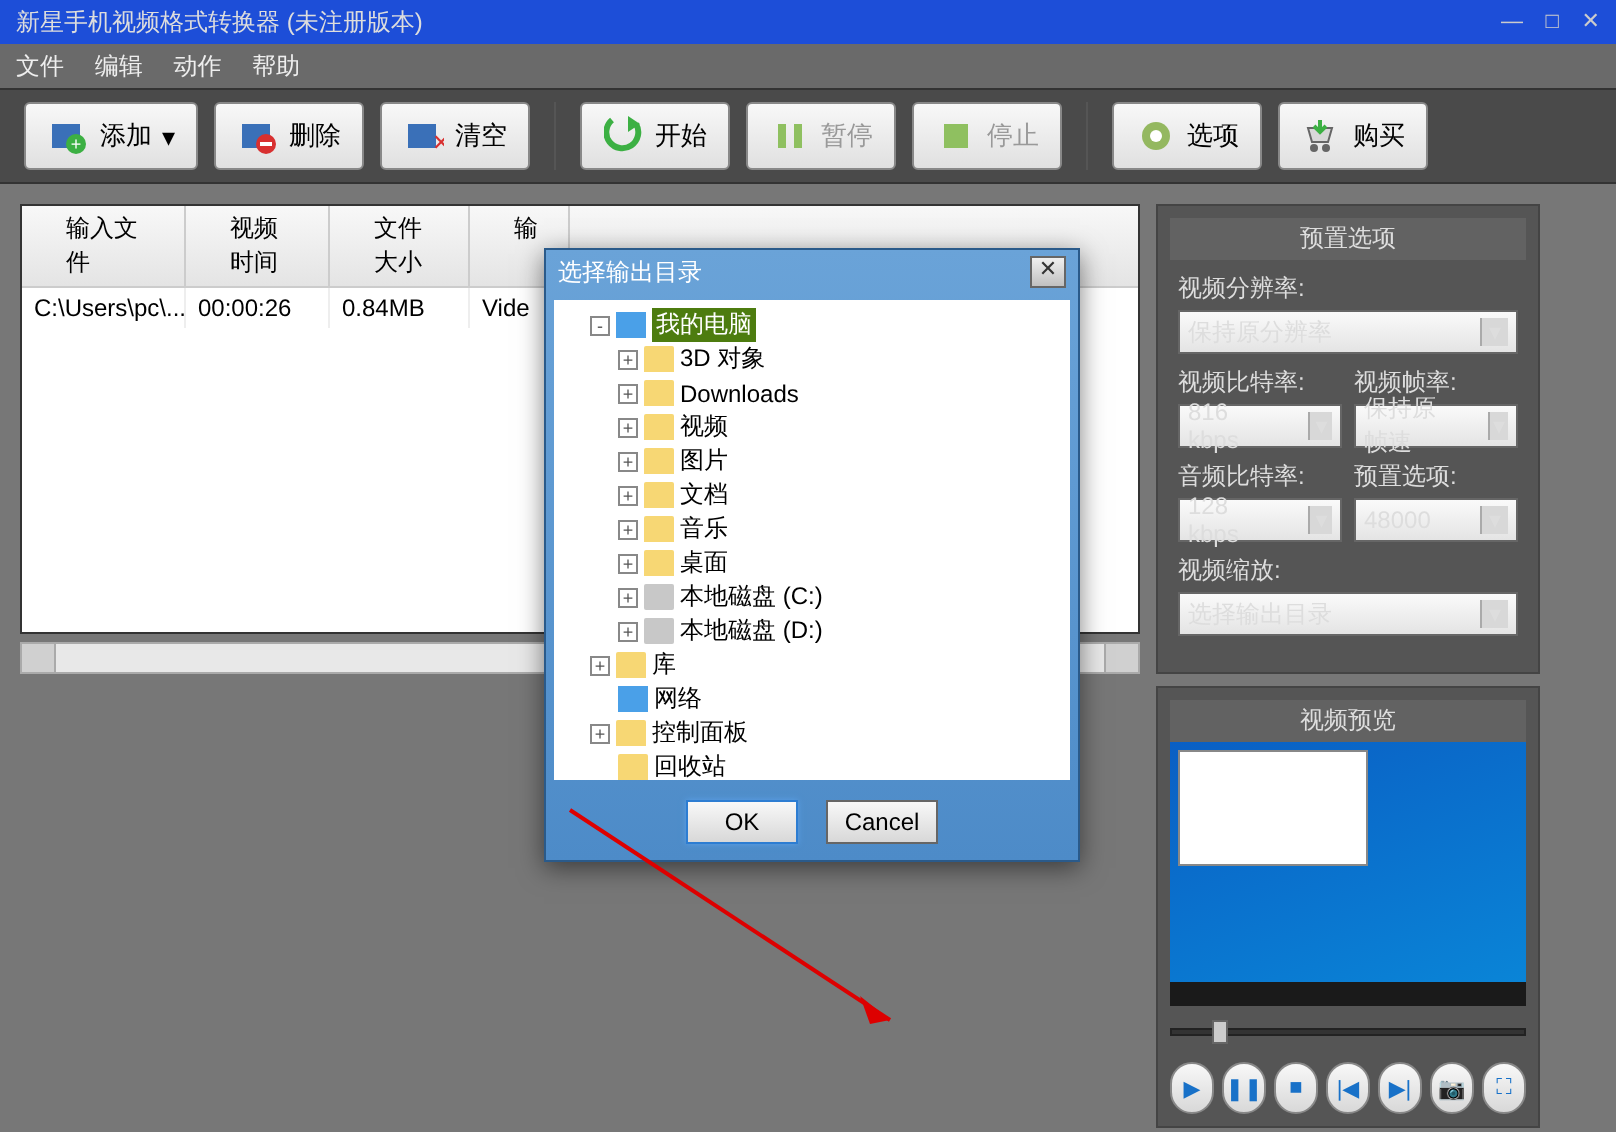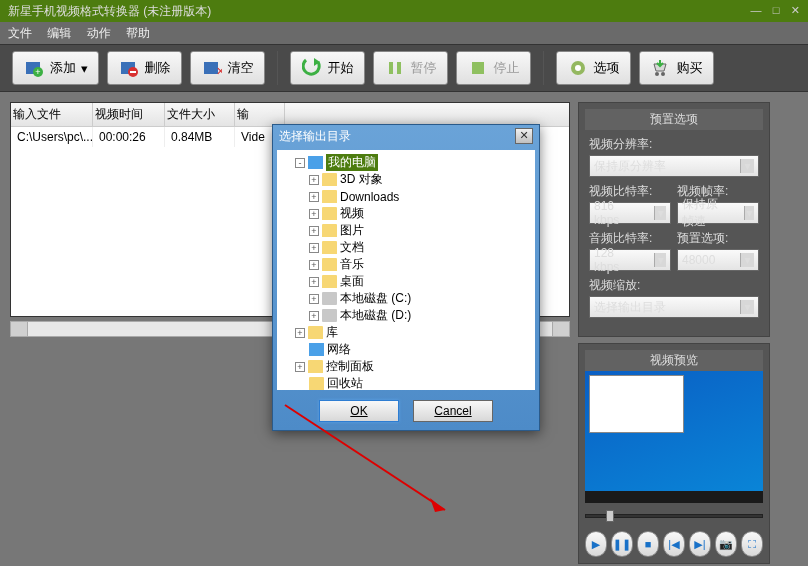--- a/index.html
+++ b/index.html
@@ -1,33 +1,33 @@
 <!DOCTYPE html>
 <html><head>
 <meta charset="utf-8">
 <style>
 * { box-sizing: border-box; margin: 0; padding: 0; font-family: "Microsoft YaHei", sans-serif; }
 body { background: #777; width: 808px; height: 566px; position: relative; overflow: hidden; }
 .window { width: 808px; height: 566px; background: #777; position: relative; }
-.titlebar { height: 22px; background: #4d7c0f; color: #ddd; font-size: 12px; padding: 3px 8px; display: flex; justify-content: space-between; }
+.titlebar { height: 22px; background: #1d4ed8; color: #ddd; font-size: 12px; padding: 3px 8px; display: flex; justify-content: space-between; }
 .titlebar-btns span { margin-left: 8px; color: #ccc; font-size: 11px; }
 .menubar { height: 22px; background: #6a6a6a; color: #eee; font-size: 12px; padding: 3px 8px; }
 .menubar span { margin-right: 12px; }
 .toolbar { height: 48px; background: #4a4a4a; border-top: 1px solid #333; border-bottom: 1px solid #333; display: flex; align-items: center; padding: 0 12px; gap: 8px; }
 .tbtn { background: linear-gradient(#f8f8f8,#e0e0e0); border: 1px solid #888; border-radius: 3px; height: 34px; display: flex; align-items: center; padding: 0 10px; font-size: 13px; gap: 5px; }
 .tbtn .ico { width: 22px; height: 22px; display: flex; align-items: center; justify-content: center; }
 .sep { width: 1px; height: 34px; background: #555; margin: 0 4px; }
 .mainrow { display: flex; padding: 10px; gap: 8px; }
 .leftcol { width: 560px; }
 .rightcol { width: 192px; }
 .panel { background: #555; border: 1px solid #444; padding: 6px; }
 .panel-title { text-align: center; color: #ddd; font-size: 12px; background: #626262; padding: 2px 0; }
 .filelist { background: #fff; border: 1px solid #333; height: 215px; }
 .filehdr { display: flex; background: linear-gradient(#f8f8f8,#e4e4e4); border-bottom: 1px solid #ccc; font-size: 12px; }
-.filehdr div { border-right: 1px solid #ccc; padding: 3px 2px; }
+.filehdr div { border-right: 1px solid #ccc; padding: 3px 22px; }
 .filerow { display: flex; font-size: 12px; }
 .filerow div { padding: 3px 6px; border-right: 1px solid #eee; }
 .c1 { width: 82px; } .c2 { width: 72px; } .c3 { width: 70px; } .c4 { width: 50px; }
 .scroll-h { height: 16px; background: #e8e8e8; border: 1px solid #aaa; margin-top: 4px; position: relative; }
 .scroll-h::before { content: ""; position: absolute; left: 0; top: 0; width: 16px; height: 14px; background: #d0d0d0; border-right: 1px solid #aaa; }
 .scroll-h::after { content: ""; position: absolute; right: 0; top: 0; width: 16px; height: 14px; background: #d0d0d0; border-left: 1px solid #aaa; }
 .setgrid { padding: 6px 4px; color: #ddd; font-size: 12px; }
 .setrow { margin-bottom: 6px; }
 .setlabel { margin-bottom: 2px; }
 .selbox { background: linear-gradient(#fafafa,#e4e4e4); border: 1px solid #666; height: 22px; font-size: 12px; padding: 2px 4px; display: flex; justify-content: space-between; align-items: center; gap: 21px; }
@@ -48,21 +48,21 @@
 .tree { background: #fff; margin: 2px 4px; height: 240px; padding: 4px; font-size: 12px; overflow: hidden; }
 .tnode { display: flex; align-items: center; height: 17px; gap: 3px; }
 .tnode .exp { width: 10px; height: 10px; border: 1px solid #888; font-size: 9px; line-height: 8px; text-align: center; color: #555; }
 .tnode .ico { width: 15px; height: 13px; } .tnode.d1 { padding-left: 14px; } .tnode.d2 { padding-left: 28px; }
 .tnode .lbl { white-space: nowrap; }
 .tnode.sel .lbl { background: #4d7c0f; color: #fff; padding: 0 2px; }
 .ifolder { background: #f7d774; border-radius: 1px 1px 0 0; }
 .idrive { background: #c8c8c8; border-radius: 1px; }
 .ipc { background: #4aa0e8; }
 .dlgbtns { display: flex; justify-content: center; gap: 14px; padding: 8px; }
-.dbtn { width: 80px; height: 22px; background: linear-gradient(#f8f8f8,#d8d8d8); border: 1px solid #666; font-size: 12px; text-decoration: underline; }
+.dbtn { width: 56px; height: 22px; background: linear-gradient(#f8f8f8,#d8d8d8); border: 1px solid #666; font-size: 12px; }
 .dbtn.ok { border: 1px solid #2d7dd2; box-shadow: 0 0 3px #5aa0e8; }
 .arrow { position: absolute; left: 280px; top: 400px; width: 200px; height: 130px; pointer-events: none; }
 </style>
 </head>
 <body>
 
 <div class="window">
   <div class="titlebar">
     <span>新星手机视频格式转换器  (未注册版本)</span>
     <div class="titlebar-btns">

